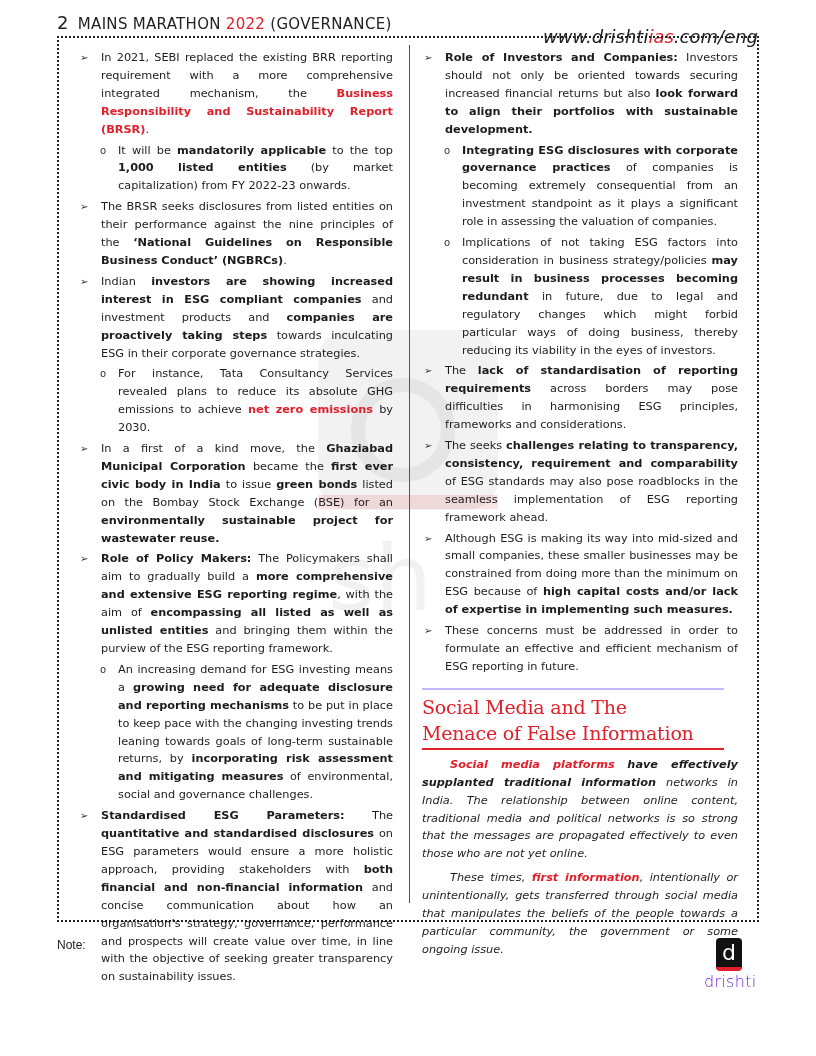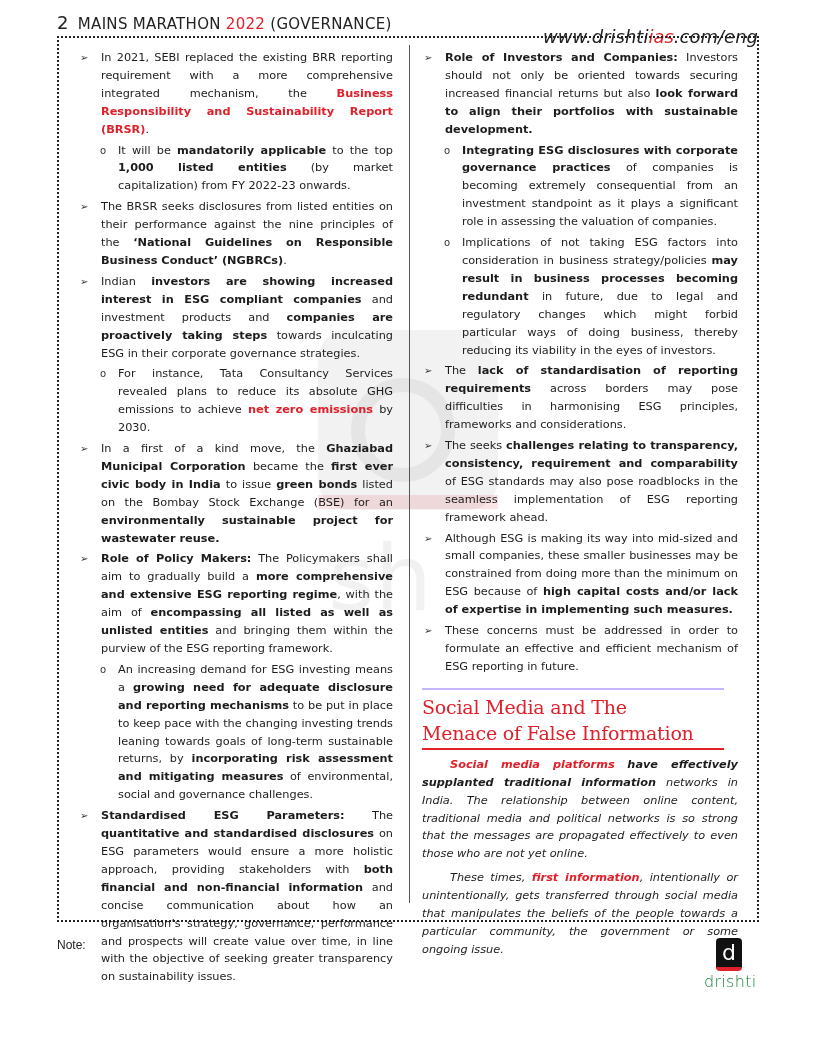--- a/index.html
+++ b/index.html
@@ -21,21 +21,21 @@
   .li .bul { position:absolute; left:2px; top:0; font-size:10px; color:#333; }
   .sub { position:relative; padding-left:40px; margin-bottom:3px; }
   .sub .bul { position:absolute; left:22px; top:0; font-size:10px; color:#333; }
   .h { font-style:italic; font-weight:bold; color:#ef7030; font-size:13px; margin:10px 0 6px 0; letter-spacing:0.2px; }
   .section-title { margin:12px 0 6px 0; border-top:2px solid #c4b5fd; border-bottom:2px solid #e0202a; padding:4px 0 2px 0; width:302px; }
   .section-title div { font-family:"DejaVu Serif", serif; color:#e0202a; font-size:19px; line-height:26px; letter-spacing:-0.2px; }
   .para { text-indent:28px; margin-bottom:6px;font-style:italic; }
   .note { position:absolute; left:57px; top:938px; font-family:"Liberation Sans", sans-serif; font-size:12px; color:#222; }
   .logo { position:absolute; left:704px; top:938px; width:50px; height:56px; }
   .logo .box { width:26px; height:33px; margin:0 auto; background:#111; border-radius:4px; border-bottom:4px solid #e0202a; display:flex; align-items:center; justify-content:center; color:#fff; font-family:"DejaVu Sans", sans-serif; font-size:22px; line-height:1; box-sizing:border-box; }
-  .logo .word { text-align:right; font-family:"DejaVu Sans", sans-serif; font-size:16px; color:#15803d; letter-spacing:0.3px; margin-top:1px; font-weight:300; }
+  .logo .word { text-align:right; font-family:"DejaVu Sans", sans-serif; font-size:16px; color:#6d28d9; letter-spacing:0.3px; margin-top:1px; font-weight:300; }
 </style>
 </head>
 <body>
 
 <div class="header-left">
   <span class="pg">2</span>
   <span>MAINS MARATHON</span>
   <span class="yr">2022</span>
   <span>(GOVERNANCE)</span>
 </div>

